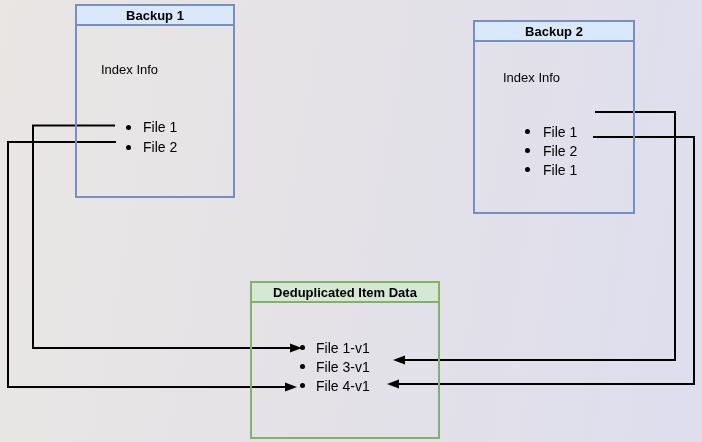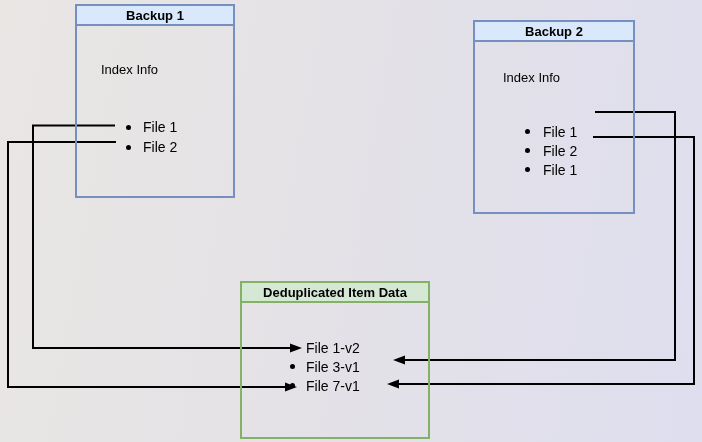--- a/index.html
+++ b/index.html
@@ -84,31 +84,31 @@
         <span class="dot"></span>
         <span class="lbl">File 2</span>
       </div>
       <div class="row">
         <span class="dot"></span>
         <span class="lbl">File 1</span>
       </div>
     </div>
   </div>
 
-  <div class="box green" style="left:240px;top:281px;width:190px;height:158px;">
+  <div class="box green" style="left:250px;top:281px;width:190px;height:158px;">
     <div class="box-header">Deduplicated Item Data</div>
     <div class="filelist dd-list" style="left:48px;top:55px;">
       <div class="row">
         <span class="dot"></span>
-        <span class="lbl">File 1-v2</span>
+        <span class="lbl">File 1-v1</span>
       </div>
       <div class="row">
         <span class="dot"></span>
         <span class="lbl">File 3-v1</span>
       </div>
       <div class="row">
         <span class="dot"></span>
-        <span class="lbl">File 7-v1</span>
+        <span class="lbl">File 4-v1</span>
       </div>
     </div>
   </div>
 
 </div>
 
 </body></html>

